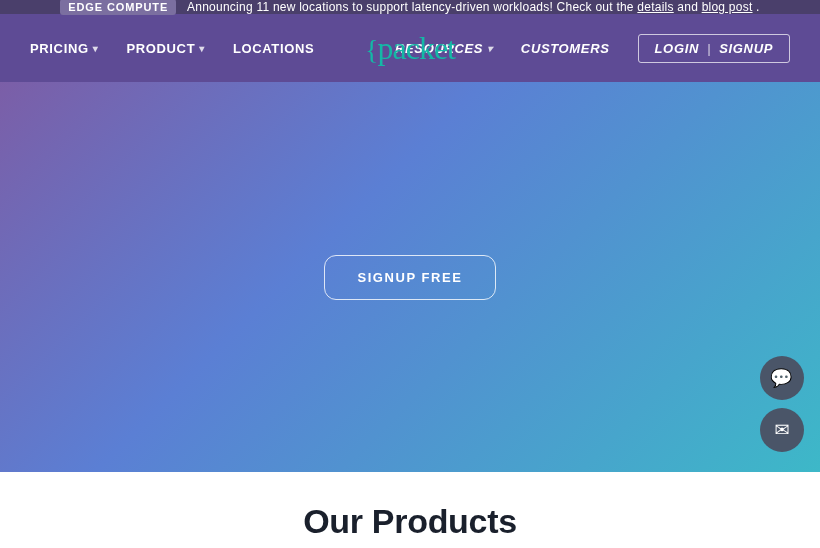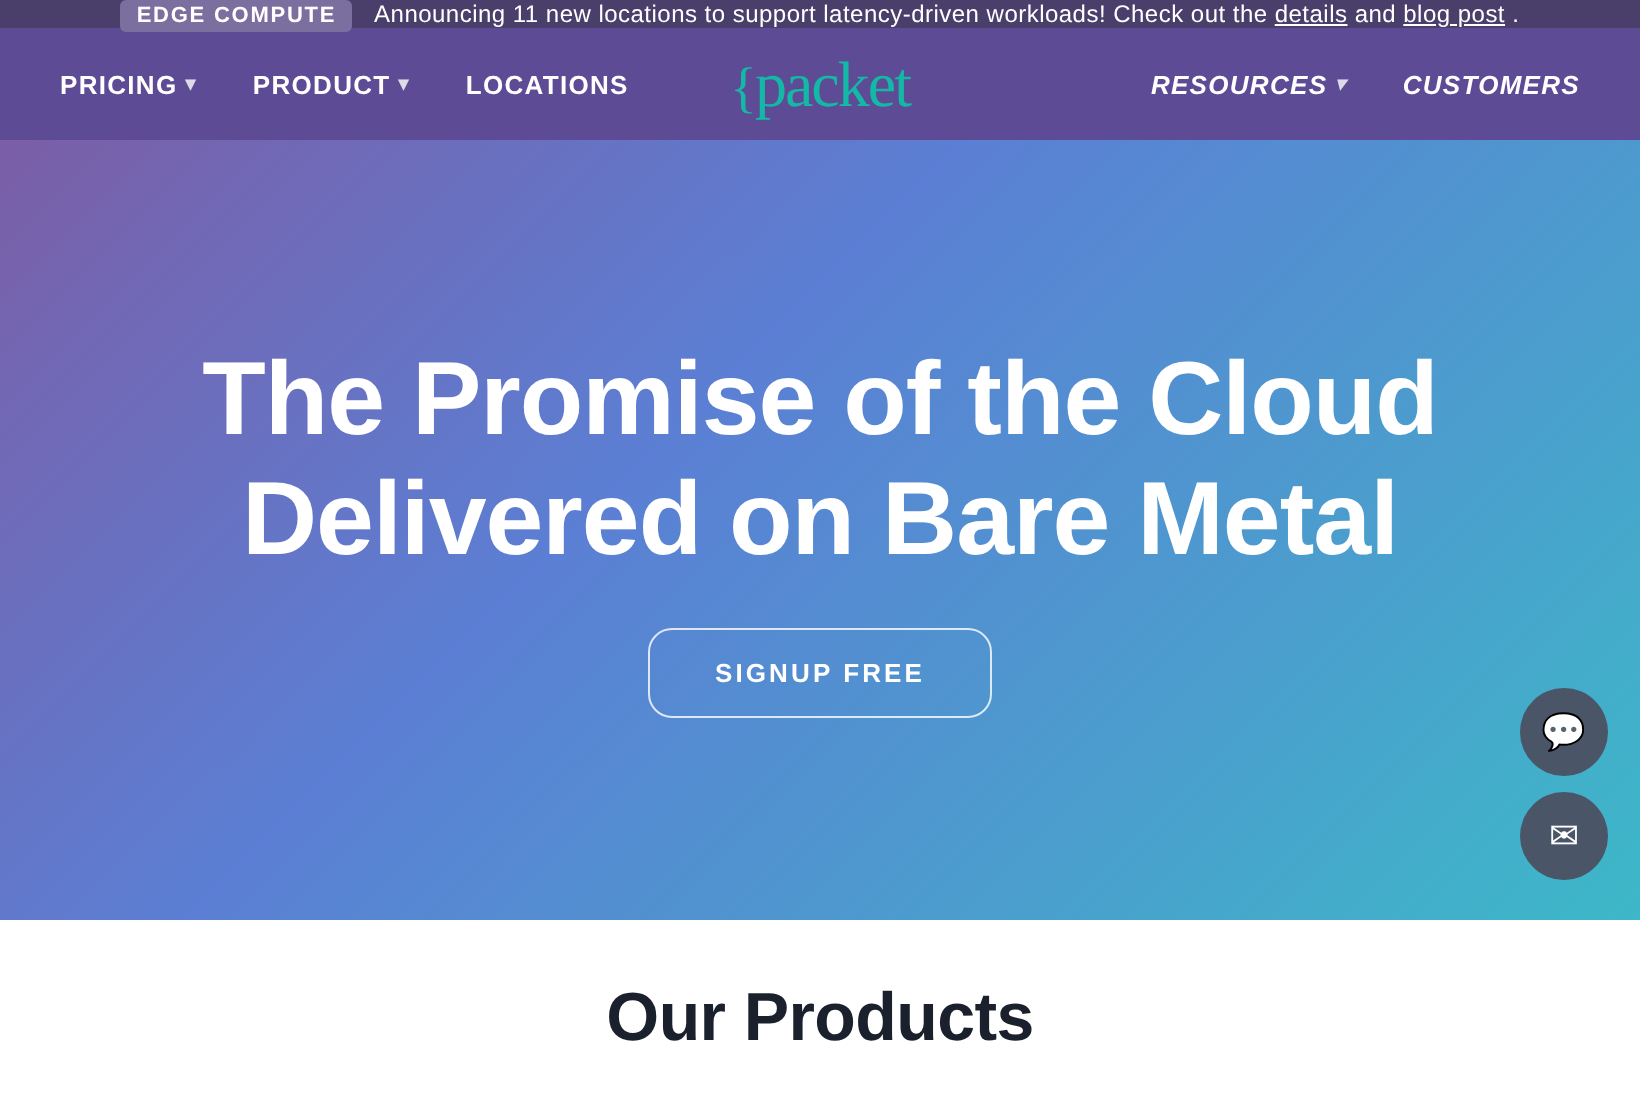--- a/index.html
+++ b/index.html
@@ -29,21 +29,21 @@
       text-decoration: underline;
     }
 
     
     nav {
       background: rgba(80, 60, 140, 0.92);
       display: flex;
       align-items: center;
       justify-content: space-between;
       padding: 0 30px;
-      height: 56px;
+      height: 68px;
     }
     .nav-left {
       display: flex;
       align-items: center;
       gap: 28px;
     }
     .nav-item {
       color: #fff;
       font-size: 13px;
       font-weight: 600;
@@ -205,28 +205,29 @@
   </div>
 
   <div class="nav-right">
     <div class="nav-item">
       <span>RESOURCES</span>
       <span class="chevron">▾</span>
     </div>
     <div class="nav-item">
       <span>CUSTOMERS</span>
     </div>
+    <div class="nav-auth">
+      <span>LOGIN</span>
+      <span class="nav-auth-divider">|</span>
+      <span>SIGNUP</span>
+    </div>
   </div>
 </nav>
 
 <section class="hero">
-  <h1>
-    <span>The Promise of the Cloud</span><br>
-    <span>Delivered on Bare Metal</span>
-  </h1>
   <button class="signup-btn">SIGNUP FREE</button>
 
   <div class="chat-widget">
     <div class="chat-btn">
       <span>💬</span>
     </div>
     <div class="chat-btn">
       <span>✉</span>
     </div>
   </div>

